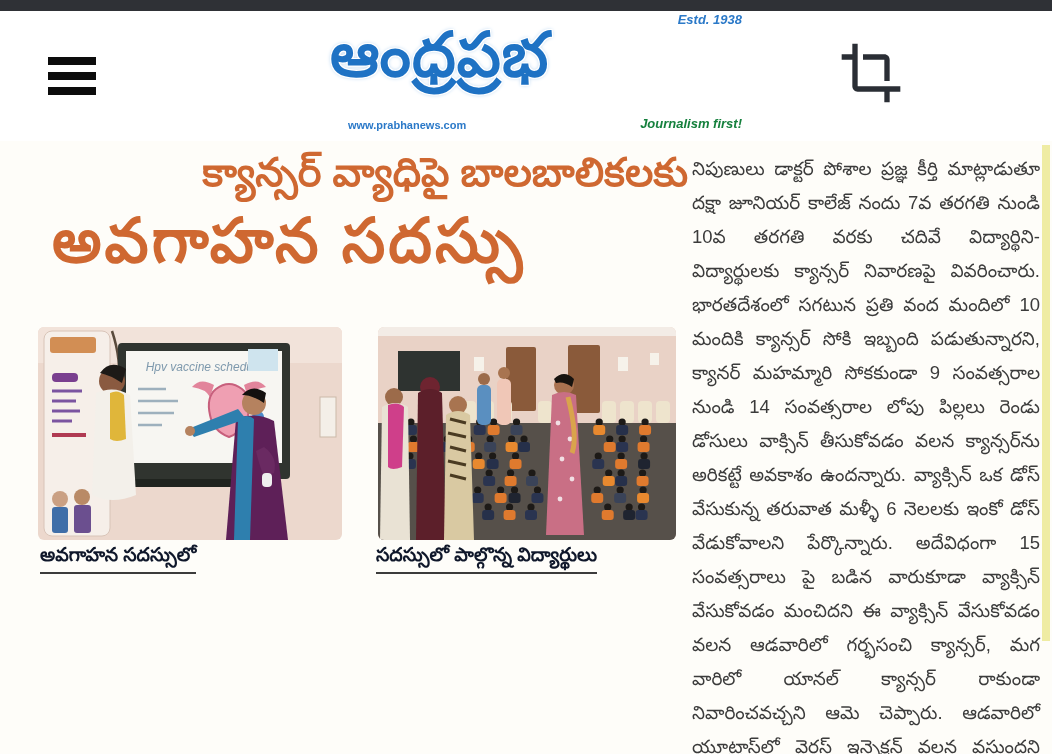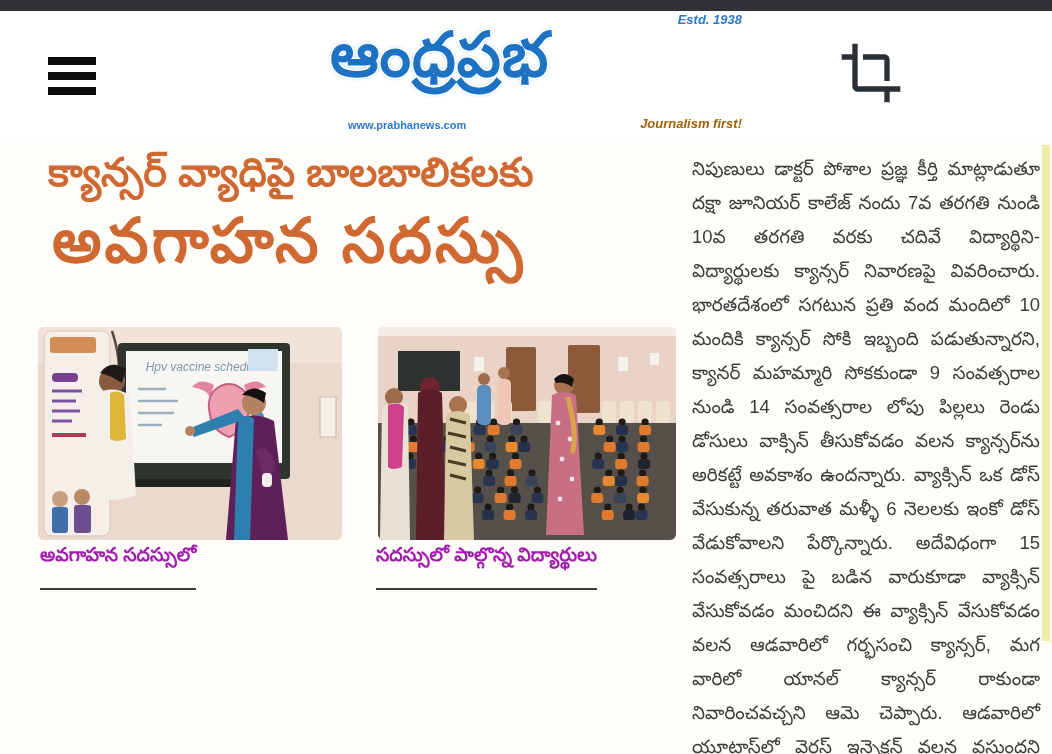--- a/index.html
+++ b/index.html
@@ -12,37 +12,37 @@
 
   
   .header { position:absolute; left:0; top:11px; width:1052px; height:138px; background:#ffffff; border-bottom:1px solid #ececec; }
   .hamburger { position:absolute; left:48px; top:46px; width:50px; height:38px; cursor:pointer; }
   .hamburger span { display:block; width:48px; height:8px; background:#0c0c0c; margin-bottom:7px; }
   .logo-block { position:absolute; left:330px; top:0px; width:430px; height:128px; }
   .logo-estd { position:absolute; top:1px; right:18px; font-size:13px; font-style:italic; font-weight:700; color:#2b79c8; }
   .logo-title { position:absolute; top:8px; left:0; width:100%; text-align:left; font-size:62px; font-weight:700; color:#1e72c4; letter-spacing:1px;
       text-shadow:-1px -1px 0 #fff, 1px -1px 0 #fff, -1px 1px 0 #fff, 1px 1px 0 #fff, 0 0 4px #9cc4ea; }
   .logo-web { position:absolute; bottom:8px; left:18px; font-size:11px; font-weight:700; color:#2b79c8; }
-  .logo-tag { position:absolute; bottom:8px; right:18px; font-size:13px; font-style:italic; font-weight:700; color:#a16207; }
+  .logo-tag { position:absolute; bottom:8px; right:18px; font-size:13px; font-style:italic; font-weight:700; color:#15803d; }
   .crop-btn { position:absolute; left:836px; top:28px; width:70px; height:70px; cursor:pointer; background:none; border:none; }
 
   
   .content { position:absolute; left:0; top:141px; width:1052px; height:613px; background:#fefdf9; }
   .col-rule { position:absolute; left:1042px; top:4px; width:8px; height:496px; background:#efeca3; }
 
-  .headline-1 { position:absolute; left:48px; top:9px; width:640px; font-size:40px; font-weight:700; color:#cf6831; }
+  .headline-1 { position:absolute; left:48px; top:9px; width:640px; font-size:40px; font-weight:700; color:#cf6831;text-align:right; }
   .headline-2 { position:absolute; left:52px; top:64px; width:640px; font-size:62px; font-weight:600; color:#cf6831; letter-spacing:3px; }
 
   .photo { position:absolute; top:186px; border-radius:6px; overflow:hidden; }
   .photo svg { display:block; }
   .photo-1 { left:38px; width:304px; height:213px; }
   .photo-2 { left:378px; width:298px; height:213px; }
 
-  .caption { position:absolute; top:402px; font-size:19px; font-weight:700; color:#a21caf; line-height:24px;
-      border-bottom:2px solid #3c3c3c; padding-bottom:21px; display:inline-block; }
+  .caption { position:absolute; top:402px; font-size:19px; font-weight:700; color:#0f172a; line-height:24px;
+      border-bottom:2px solid #3c3c3c; padding-bottom:5px; display:inline-block; }
   .caption-1 { left:40px; max-width:300px; }
   .caption-2 { left:376px; max-width:300px; }
 
   .body-text { font-size:18.5px; color:#3b3b3b; text-align:justify; line-height:25px; }
   .left-col  { position:absolute; left:40px;  top:456px; width:318px; text-indent:46px; }
   .mid-col   { position:absolute; left:374px; top:456px; width:318px; }
   .right-col { position:absolute; left:692px; top:11px;  width:348px; line-height:34px; }
   .dateline  { font-weight:700; color:#222; }
 </style>
 </head>

